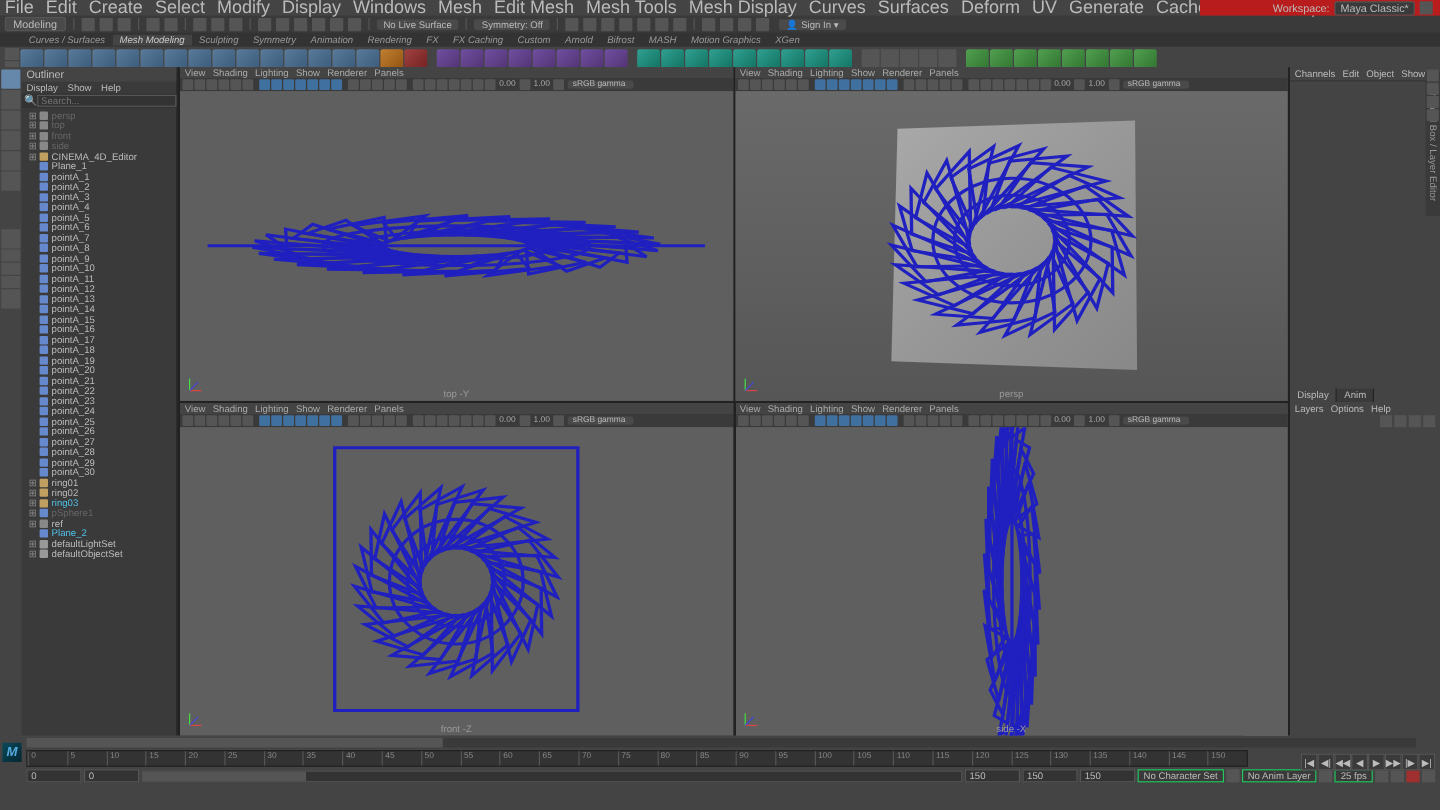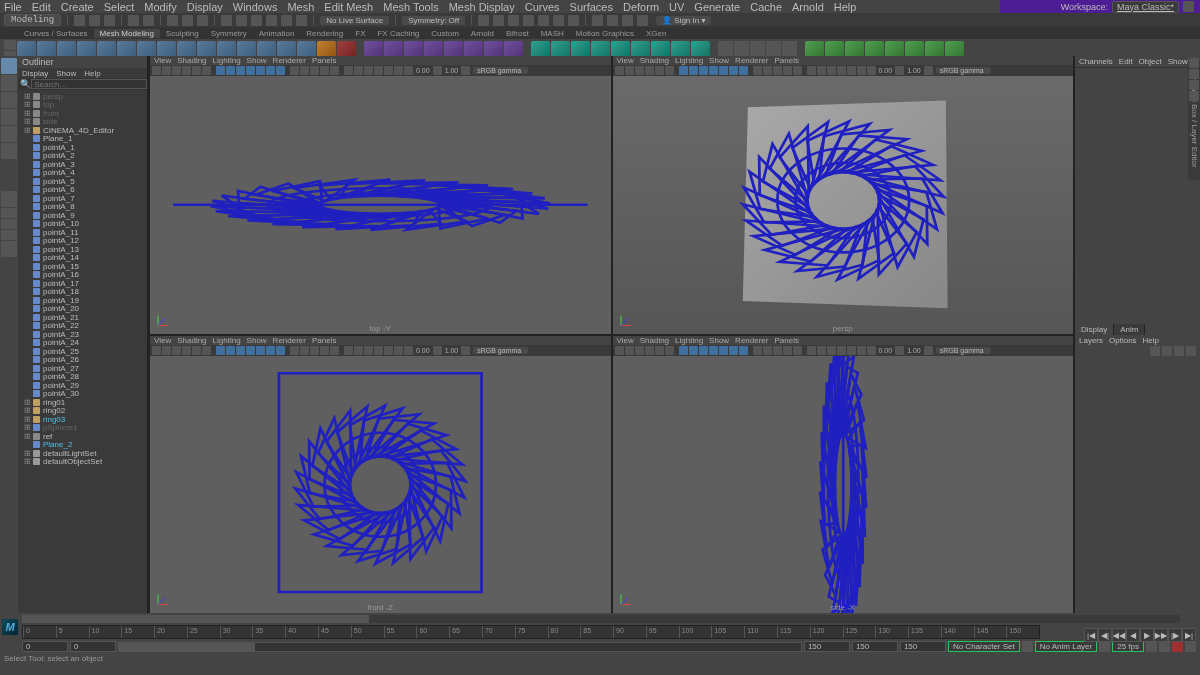--- a/index.html
+++ b/index.html
@@ -1,34 +1,34 @@
 <!DOCTYPE html>
 <html><head>
 <meta charset="utf-8">
 <style>
 * { margin: 0; padding: 0; box-sizing: border-box; font-family: Arial, sans-serif; }
 body { background: #444; color: #bbb; font-size: 9px; width: 1200px; height: 675px; overflow: hidden; position: relative; }
 
 
-.menubar { height: 13px; background: #444; display: flex; align-items: center; padding: 0 4px; gap: 10px; font-size: 11px; }
+.menubar { height: 13px; background: #444; display: flex; align-items: center; padding: 0 4px; gap: 10px; font-size: 15px; }
 .menubar span { cursor: default; }
 
 
-.workspace-row { height: 13px; background: #4c1d95; display: flex; align-items: center; justify-content: flex-end; padding-right: 6px; gap: 4px; position: absolute; top: 0; right: 0; width: 200px; }
-.workspace-dd { background: #3a3a3a; border: 1px solid #555; padding: 0 4px; border-radius: 2px; font-size: 9px; text-decoration: underline; }
+.workspace-row { height: 13px; background: #b91c1c; display: flex; align-items: center; justify-content: flex-end; padding-right: 6px; gap: 4px; position: absolute; top: 0; right: 0; width: 200px; }
+.workspace-dd { background: #3a3a3a; border: 1px solid #555; padding: 0 4px; border-radius: 2px; font-size: 9px; }
 
 
 .module-row { height: 14px; background: #3a3a3a; display: flex; align-items: center; padding: 0 4px; gap: 4px; font-size: 9px; }
-.module-dd { background: #4a4a4a; padding: 0 6px; border-radius: 2px; border: 1px solid #555; font-family: Liberation Mono, monospace; }
+.module-dd { background: #4a4a4a; padding: 0 6px; border-radius: 2px; border: 1px solid #555; }
 .sep { width: 1px; height: 10px; background: #555; margin: 0 2px; }
 .tb-icon { width: 11px; height: 11px; background: #555; border-radius: 1px; display: inline-block; }
 .no-live { background: #4a4a4a; padding: 0 6px; border-radius: 2px; font-size: 8px; }
 
 
-.shelf-tabs { height: 12px; background: #333; display: flex; align-items: center; font-size: 8px; padding-left: 18px; }
+.shelf-tabs { height: 12px; background: #333; display: flex; align-items: center; font-size: 8px; padding-left: 18px; font-style: italic; }
 .shelf-tab { padding: 0 6px; color: #999; }
 .shelf-tab.active { background: #444; color: #ccc; }
 
 
 .shelf { height: 22px; background: #444; display: flex; align-items: center; padding: 0 4px; gap: 1px; }
 .shelf-ctrl { width: 12px; height: 20px; display: flex; flex-direction: column; gap: 1px; }
 .shelf-ctrl span { flex: 1; background: #555; }
 .shelf-btn { width: 19px; height: 19px; background: linear-gradient(135deg, #5a7a9a, #3a5a7a); border-radius: 2px; }
 .shelf-btn.orange { background: linear-gradient(135deg, #c08030, #905010); }
 .shelf-btn.red { background: linear-gradient(135deg, #a04040, #702020); }
@@ -1056,14 +1056,13 @@
     <span class="range-dd">No Character Set</span>
     <span class="range-icon"></span>
     <span class="range-dd">No Anim Layer</span>
     <span class="range-icon"></span>
     <span class="range-dd">25 fps</span>
     <span class="range-icon"></span>
     <span class="range-icon"></span>
     <span class="range-icon red"></span>
     <span class="range-icon"></span>
   </div>
-  <div class="help-row">Select Tool: select an object</div>
 </div>
 
 </body></html>

